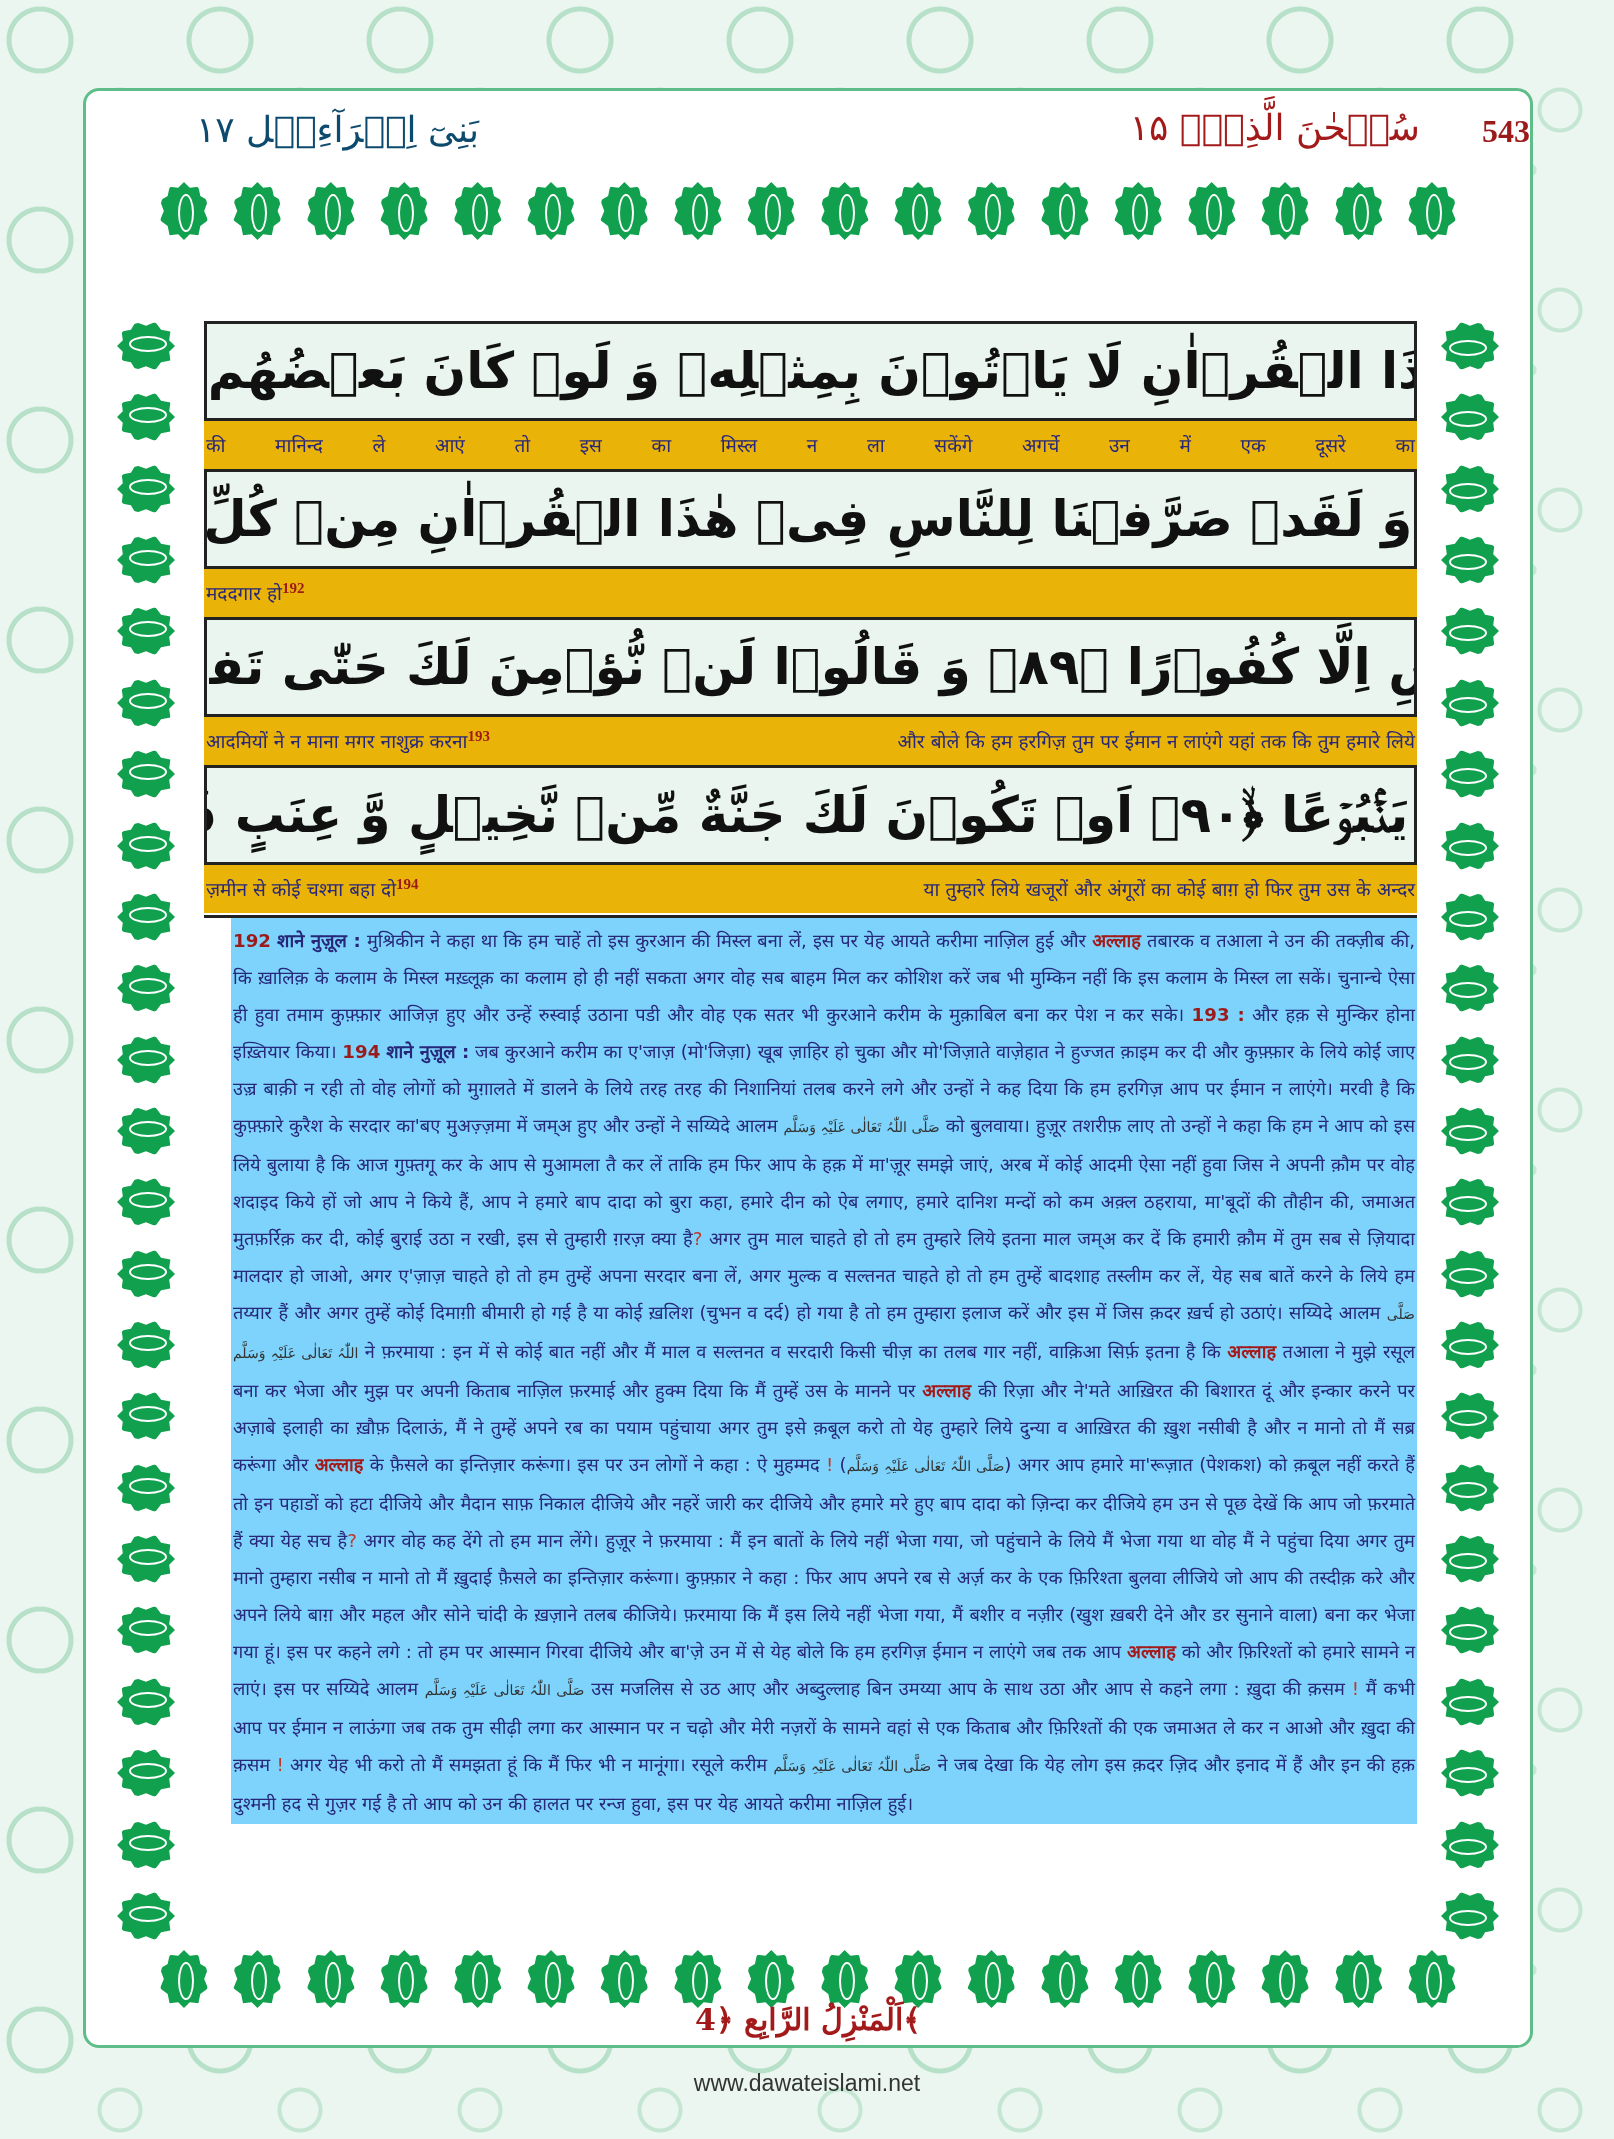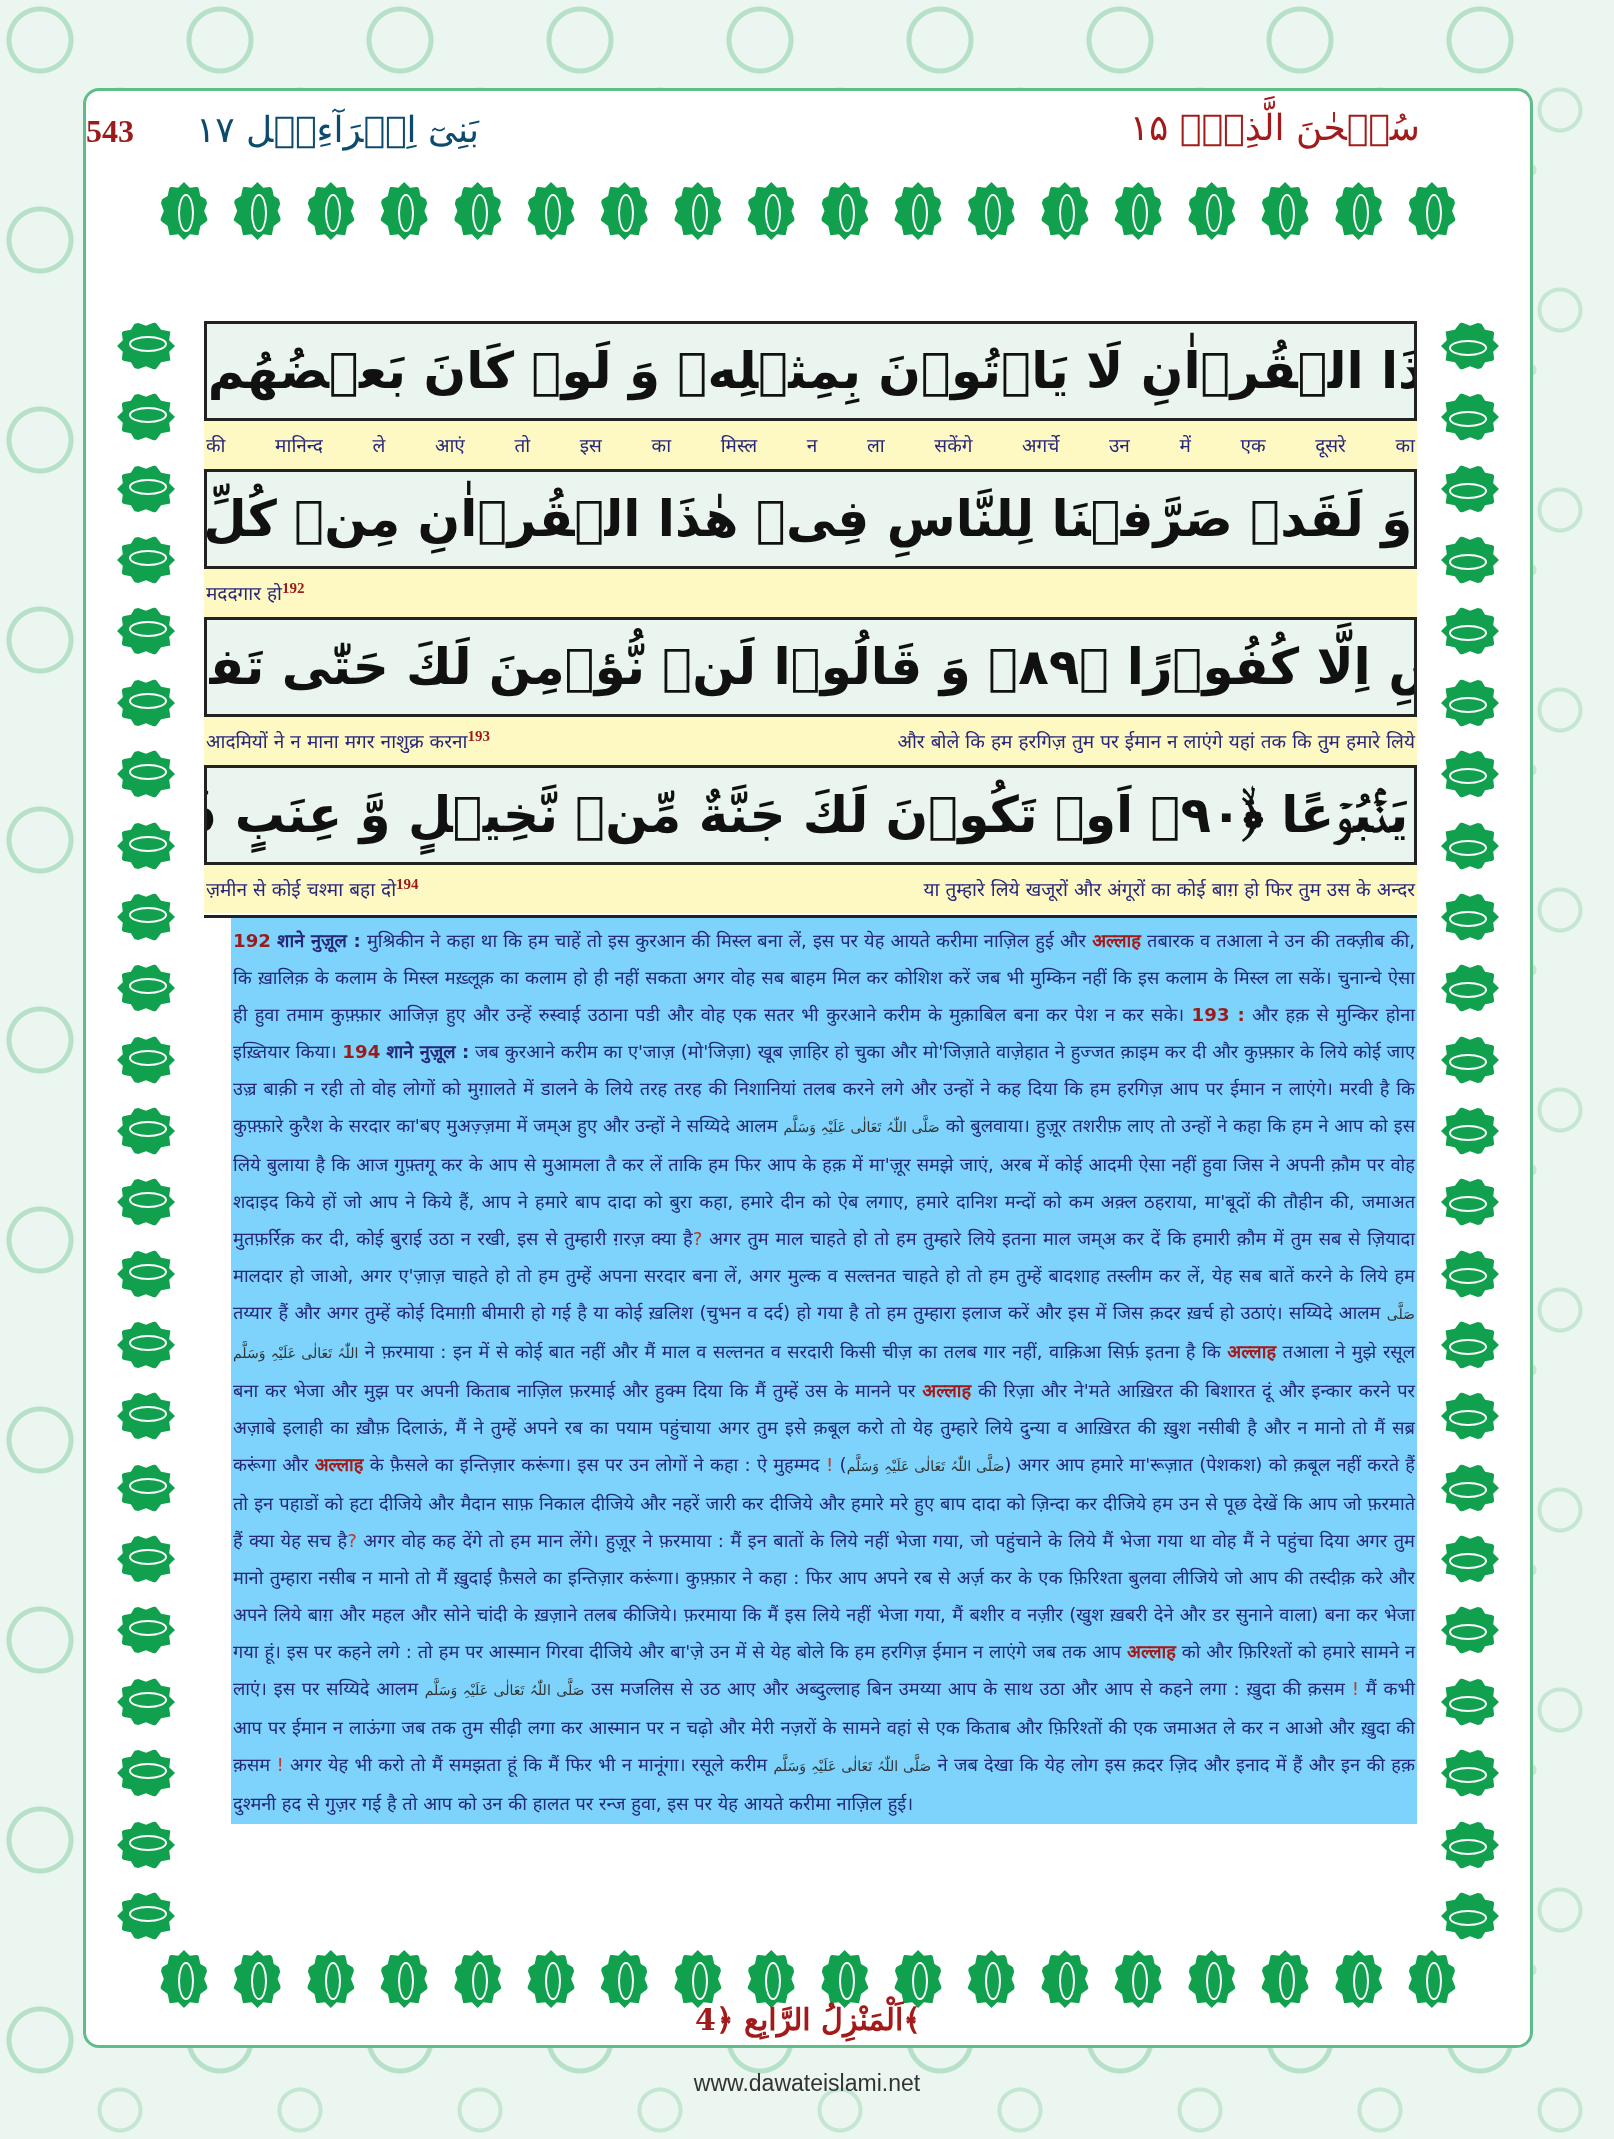--- a/index.html
+++ b/index.html
@@ -23,21 +23,21 @@
     border-radius: 16px;
   }
   .header {
     position: absolute; left: 0; right: 0; top: 0; height: 80px;
   }
   .header .juz-left {
     position: absolute; left: 110px; top: 18px;
     font-family: "DejaVu Serif", serif; font-size: 36px; color: #0c4a6e;
   }
   .header .page-num {
-    position: absolute; left: 0; right: 0; top: 22px; text-align: left;
+    position: absolute; left: 0; right: 0; top: 22px; text-align: right;
     font-family: "Liberation Serif", serif; font-weight: bold; font-size: 32px; color: #9b1b1b;
   }
   .header .para-right {
     position: absolute; right: 110px; top: 16px;
     font-family: "DejaVu Serif", serif; font-size: 36px; color: #a31a1a;
   }
   .orn-row {
     position: absolute; left: 10px; right: 10px; height: 80px;
     display: flex; justify-content: space-between; align-items: center;
     padding: 0 60px;
@@ -70,21 +70,21 @@
     height: 100px;
     display: flex; align-items: center; justify-content: center;
     direction: rtl;
     font-family: "DejaVu Sans", sans-serif; font-weight: bold;
     font-size: 50px; color: #111;
     white-space: nowrap; overflow: hidden;
     letter-spacing: 1px;
   }
   .trans-line {
     height: 48px;
-    background: #fef9c3;
+    background: #eab308;
     color: #27277a;
     font-family: "DejaVu Sans", sans-serif;
     font-size: 19px;
     display: flex; align-items: center; justify-content: space-between;
     padding: 0 2px;
     white-space: nowrap;
   }
   .trans-line sup { color: #9b1b1b; font-weight: bold; font-family: "Liberation Serif", serif; font-size: 15px; }
   .trans-line .seg { display: inline-block; }
   .divider { height: 3px; background: #222; margin-top: 2px; }

